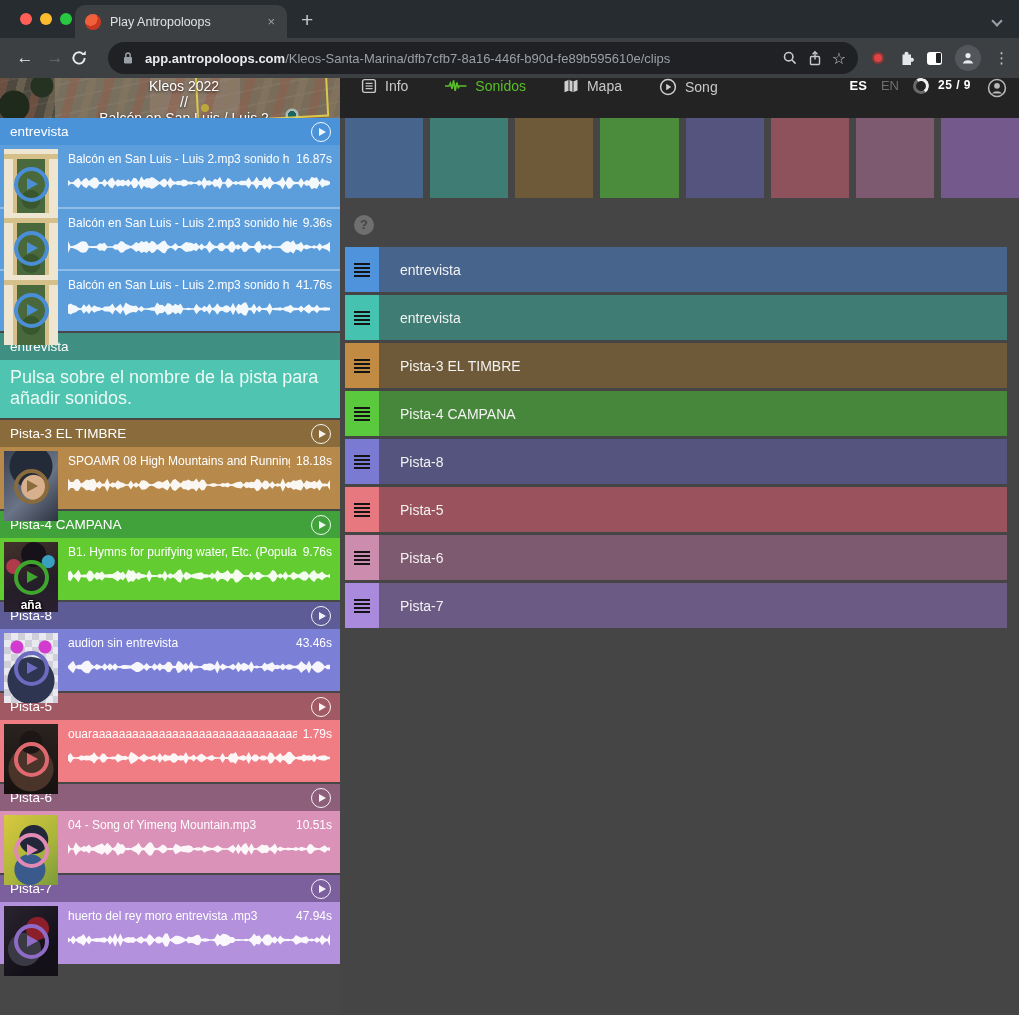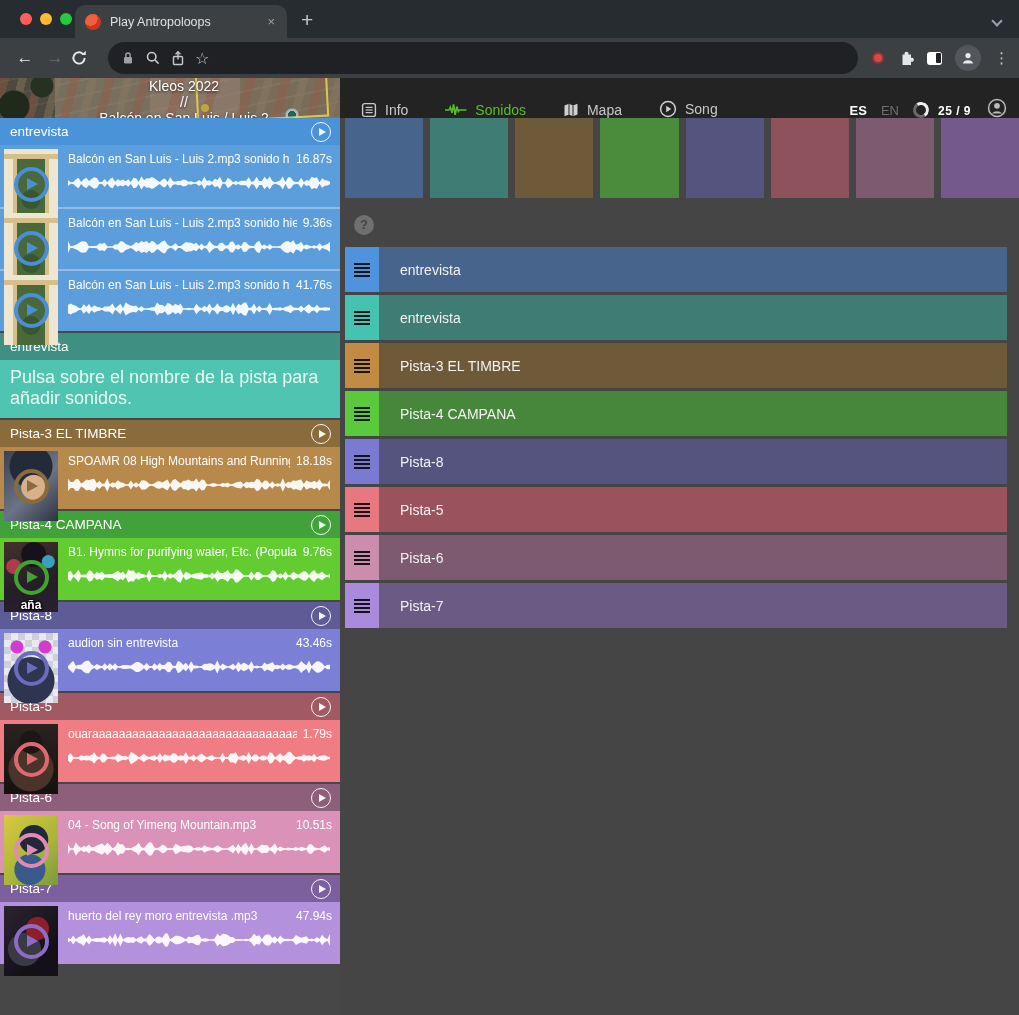--- a/index.html
+++ b/index.html
@@ -52,21 +52,21 @@
       radial-gradient(circle at 14px 28px, #24311f 0 15px, rgba(0,0,0,0) 16px),
       radial-gradient(circle at 42px 8px, #2c3b26 0 11px, rgba(0,0,0,0) 12px),
       repeating-linear-gradient(105deg, rgba(185,108,84,.42) 0 9px, rgba(0,0,0,0) 9px 18px, rgba(170,150,118,.45) 18px 26px, rgba(0,0,0,0) 26px 34px),
       repeating-linear-gradient(-12deg, rgba(255,255,255,.07) 0 2px, rgba(0,0,0,0) 2px 15px),
       linear-gradient(90deg, #5f594c 0 55px, #978a74 55px 150px, #ab9480 150px 240px, #97876f 240px); }
   .hero::before { content:""; position:absolute; inset:0; background:rgba(20,20,20,.22); }
   .hero::after { content:""; position:absolute; left:196px; top:-8px; width:128px; height:46px;
     border:2px solid rgba(236,215,72,.85); transform:rotate(-3deg); }
   .hero-text { position:absolute; inset:0; display:flex; align-items:center; padding-left:28px; gap:0;
     color:#fff; font-size:14px; white-space:nowrap; text-shadow:0 1px 3px rgba(0,0,0,.75); z-index:2;flex-direction:column; }
-  .appnav { flex:1; display:flex; align-items:flex-end; padding:0 12px 0 21px; min-width:0;margin-top:12px; }
+  .appnav { flex:1; display:flex; align-items:flex-start; padding:0 12px 0 21px; min-width:0; }
   .nav-item { display:flex; align-items:center; gap:8px; color:#c9c9c9; font-size:14px; margin-right:37px; }
   .nav-item.active { color:var(--accent, #5abf2a); }
   .nav-spacer { flex:1; }
   .lang { font-size:13px; margin-right:14px; }
   .lang.es { color:#fff; font-weight:bold; }
   .lang.en { color:#6f6f6f; }
   .spinner { width:16px; height:16px; border-radius:50%; border:3px solid #6a6a6a;
     border-top-color:#efefef; border-right-color:#efefef; transform:rotate(10deg); margin-right:9px; }
   .counter { color:#fff; font-size:12px; font-weight:bold; margin-right:16px; letter-spacing:.5px; }
 
@@ -179,20 +179,21 @@
           <path d="M14 1.6 L14 5.4 L10.2 5.4 Z" fill="#e8eaed"></path>
         </svg>
     </span>
     <div class="omnibox">
       <span class="omni-ic">
         <svg width="16" height="16" viewBox="0 0 16 16">
             <rect x="4" y="7" width="8" height="6.5" rx="1" fill="#9aa0a6"></rect>
             <path d="M5.8 7 V5.2 a2.2 2.2 0 0 1 4.4 0 V7" stroke="#9aa0a6" stroke-width="1.4" fill="none"></path>
           </svg>
       </span>
+      <span class="url"><span class="host">app.antropoloops.com</span><span>/Kleos-Santa-Marina/dfb7cfb7-8a16-446f-b90d-fe89b595610e/clips</span></span>
       <span class="omni-ic">
         <svg width="16" height="16" viewBox="0 0 16 16">
             <circle cx="6.7" cy="6.7" r="4.2" stroke="#c7cacd" stroke-width="1.6" fill="none"></circle>
             <line x1="10" y1="10" x2="13.6" y2="13.6" stroke="#c7cacd" stroke-width="1.6"></line>
           </svg>
       </span>
       <span class="omni-ic">
         <svg width="16" height="16" viewBox="0 0 16 16">
             <rect x="3.5" y="6.5" width="9" height="8" rx="1" stroke="#c7cacd" stroke-width="1.4" fill="none"></rect>
             <line x1="8" y1="2" x2="8" y2="9.5" stroke="#c7cacd" stroke-width="1.4"></line>

